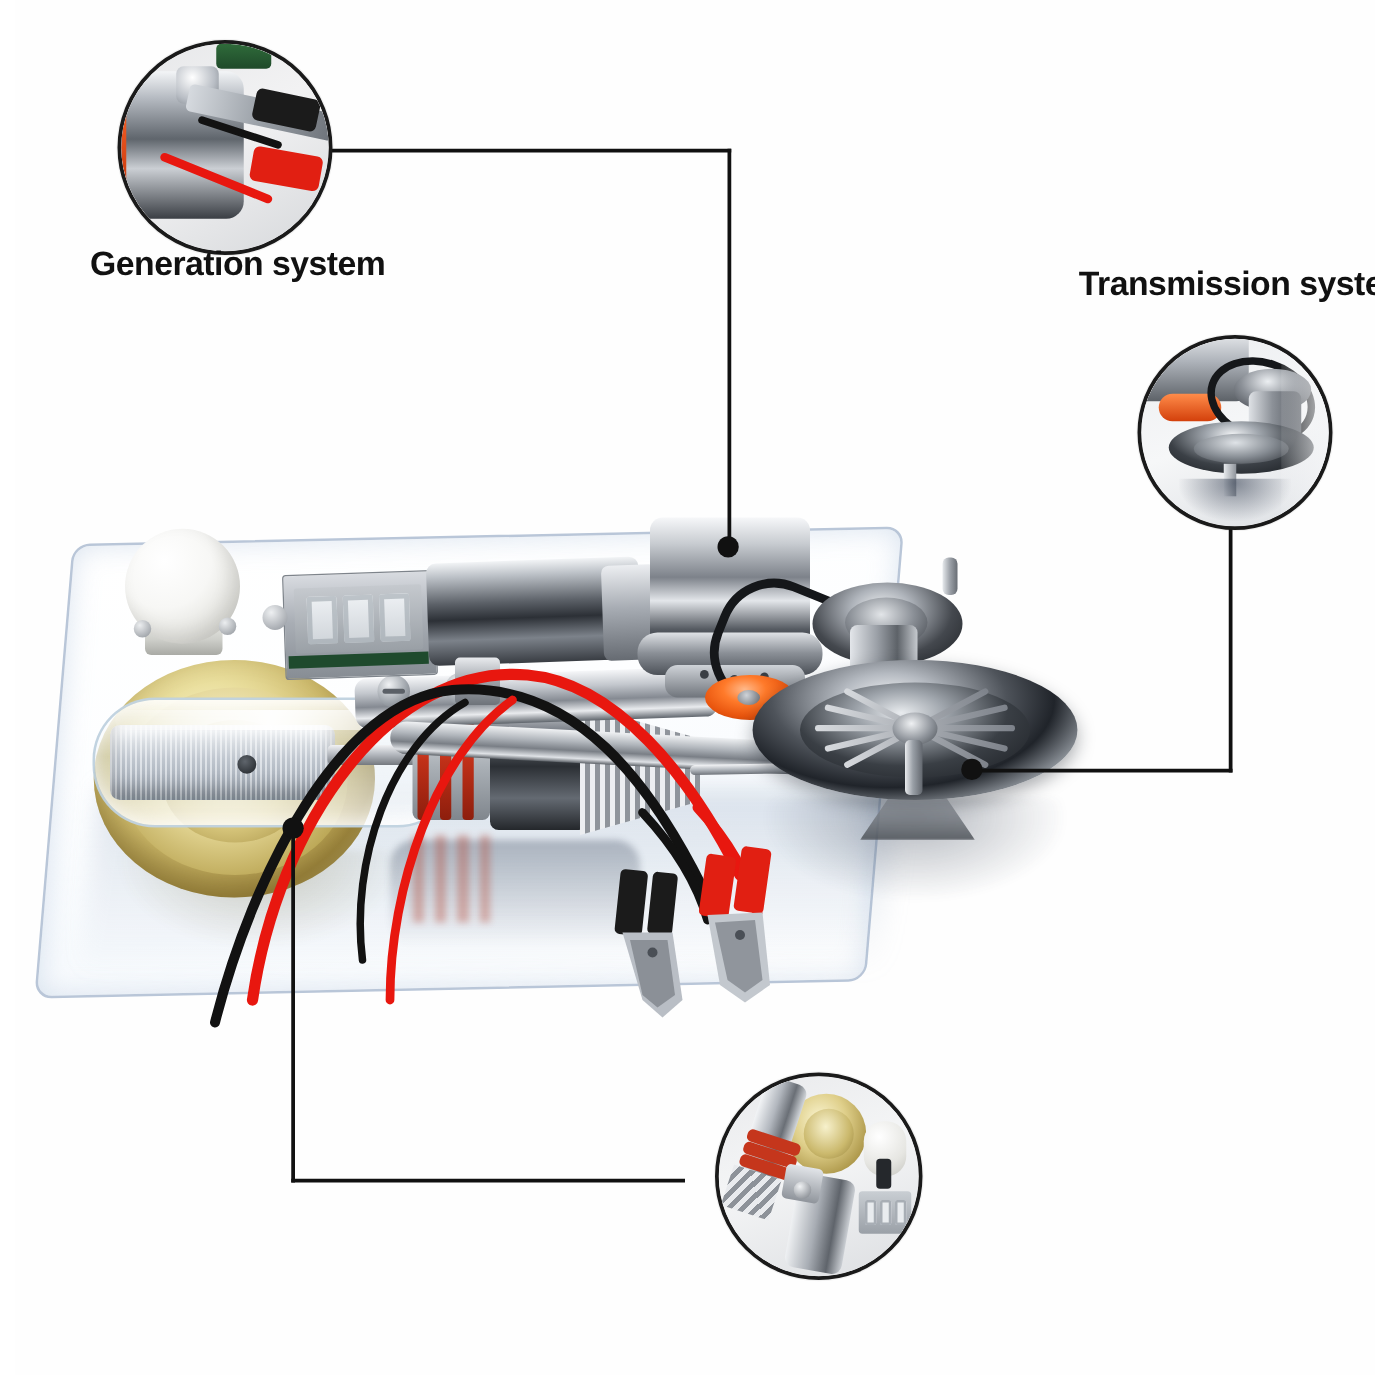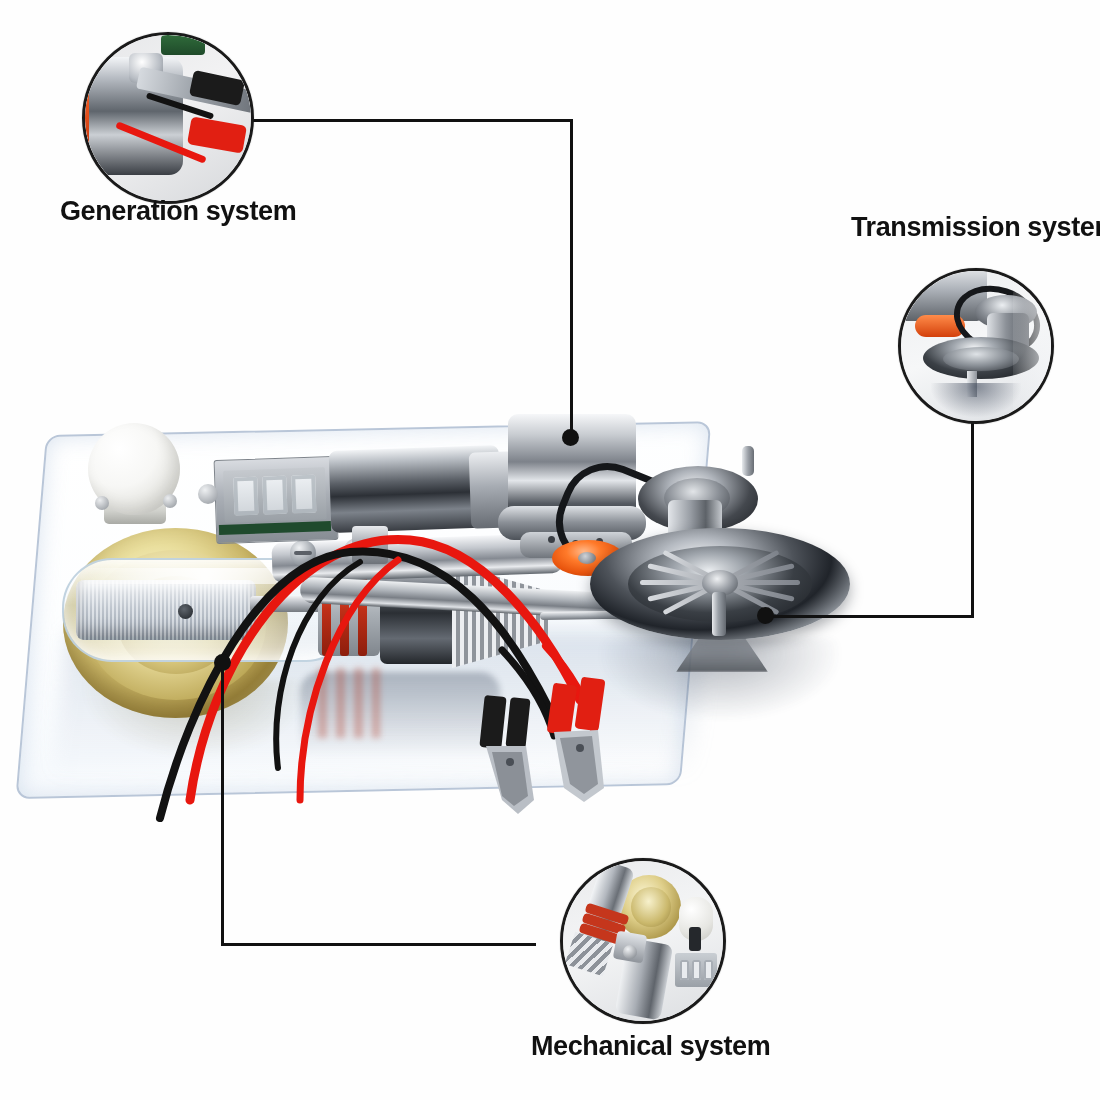--- a/index.html
+++ b/index.html
@@ -1,18 +1,18 @@
 <!DOCTYPE html>
 <html><head>
 <meta charset="utf-8">
 <style>
   html,body{margin:0;padding:0;background:#ffffff;}
   body{width:1100px;height:1100px;position:relative;overflow:hidden;
        font-family:"Liberation Sans","DejaVu Sans",sans-serif;}
-  #stage{position:absolute;inset:0;background:#fefefe;}
+  #stage{position:absolute;inset:0;background:#fefefe;margin-left:12px;}
 
   .label{position:absolute;font-weight:bold;color:#111111;letter-spacing:-0.4px;
          white-space:nowrap;font-size:27px;line-height:1;}
   #lbl-generation{left:60px;top:198px;}
   #lbl-transmission{left:851px;top:214px;}
   #lbl-mechanical{left:531px;top:1033px;}
 
   
   .leader{position:absolute;background:#111111;}
   .leader.h{height:3px;}
@@ -413,15 +413,14 @@
         <span style="width:9px;height:20px;border-radius:2px;background:#e9ecef;
               box-shadow:inset 0 0 0 2px rgba(140,148,156,.7);"></span>
       </div>
       <div style="position:absolute;left:126px;top:66px;width:12px;height:24px;border-radius:3px;
            background:#25282c;"></div>
     </div>
   </div>
 
   <div class="label" id="lbl-generation">Generation system</div>
   <div class="label" id="lbl-transmission">Transmission system</div>
-  <div class="label" id="lbl-mechanical">Mechanical system</div>
 
 </div>
 
 </body></html>

